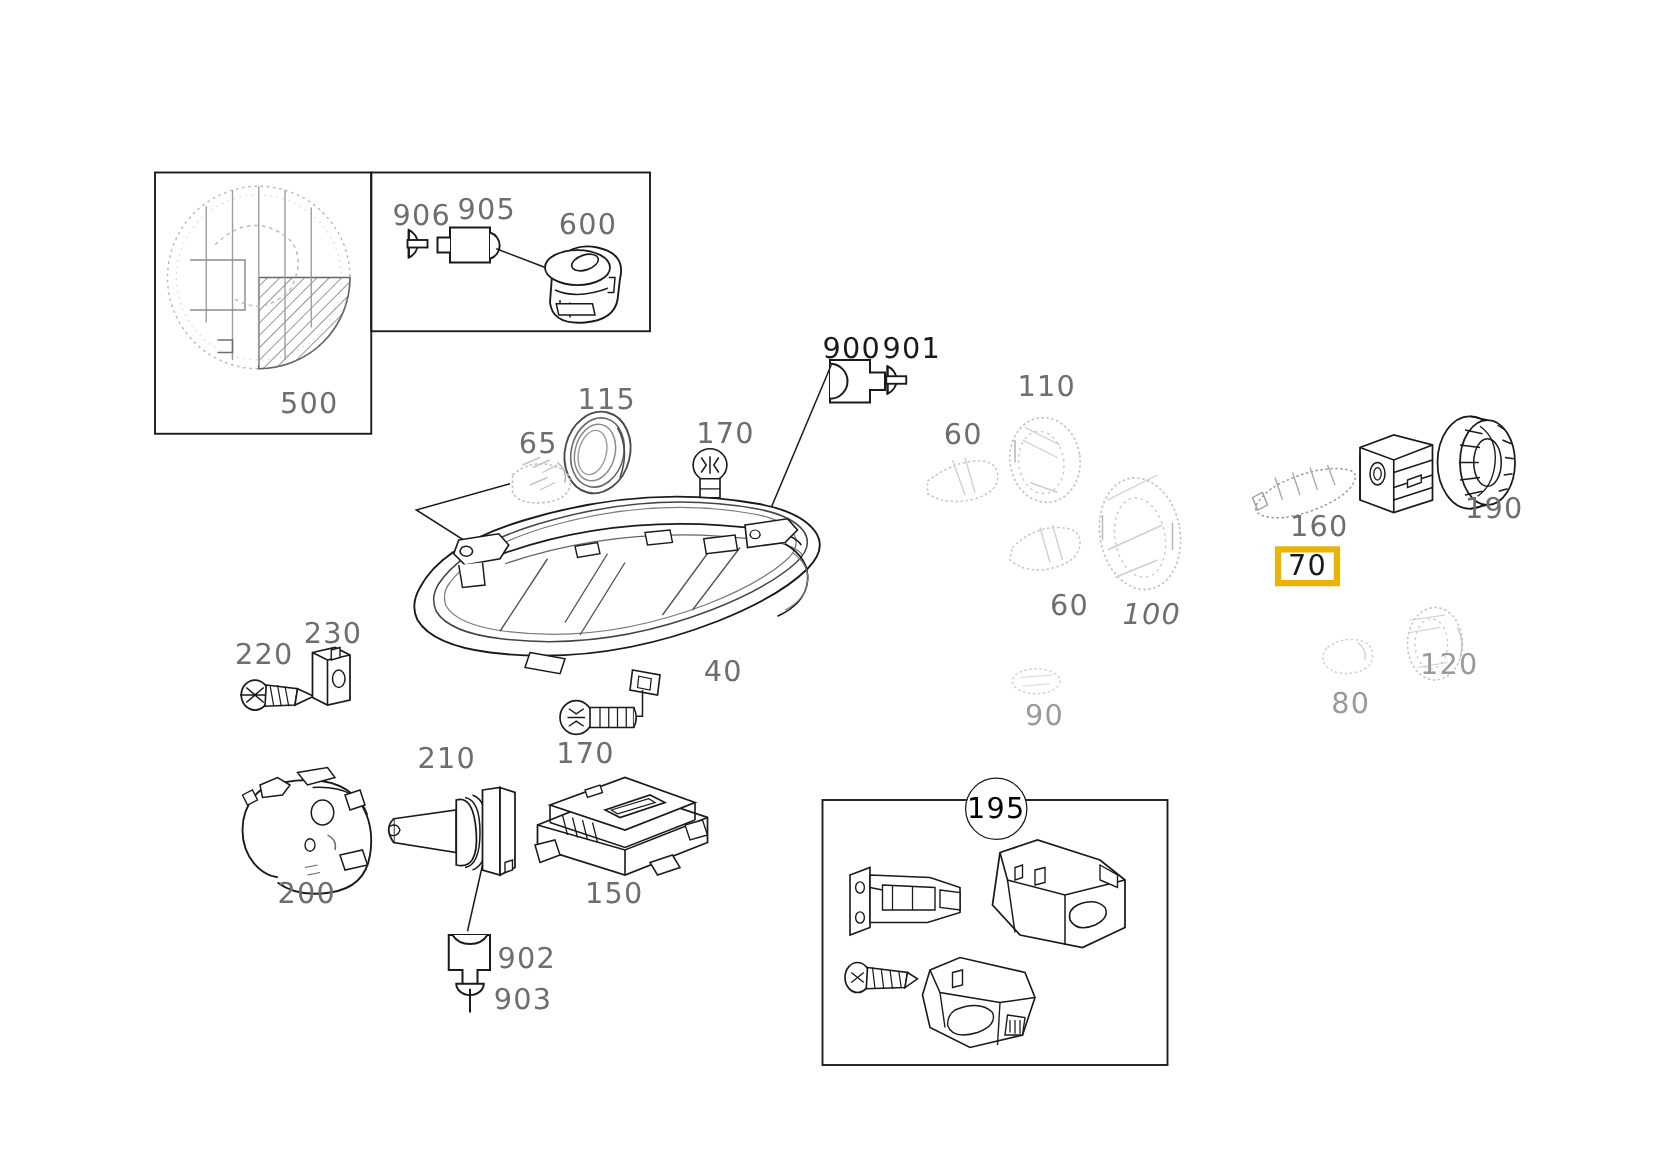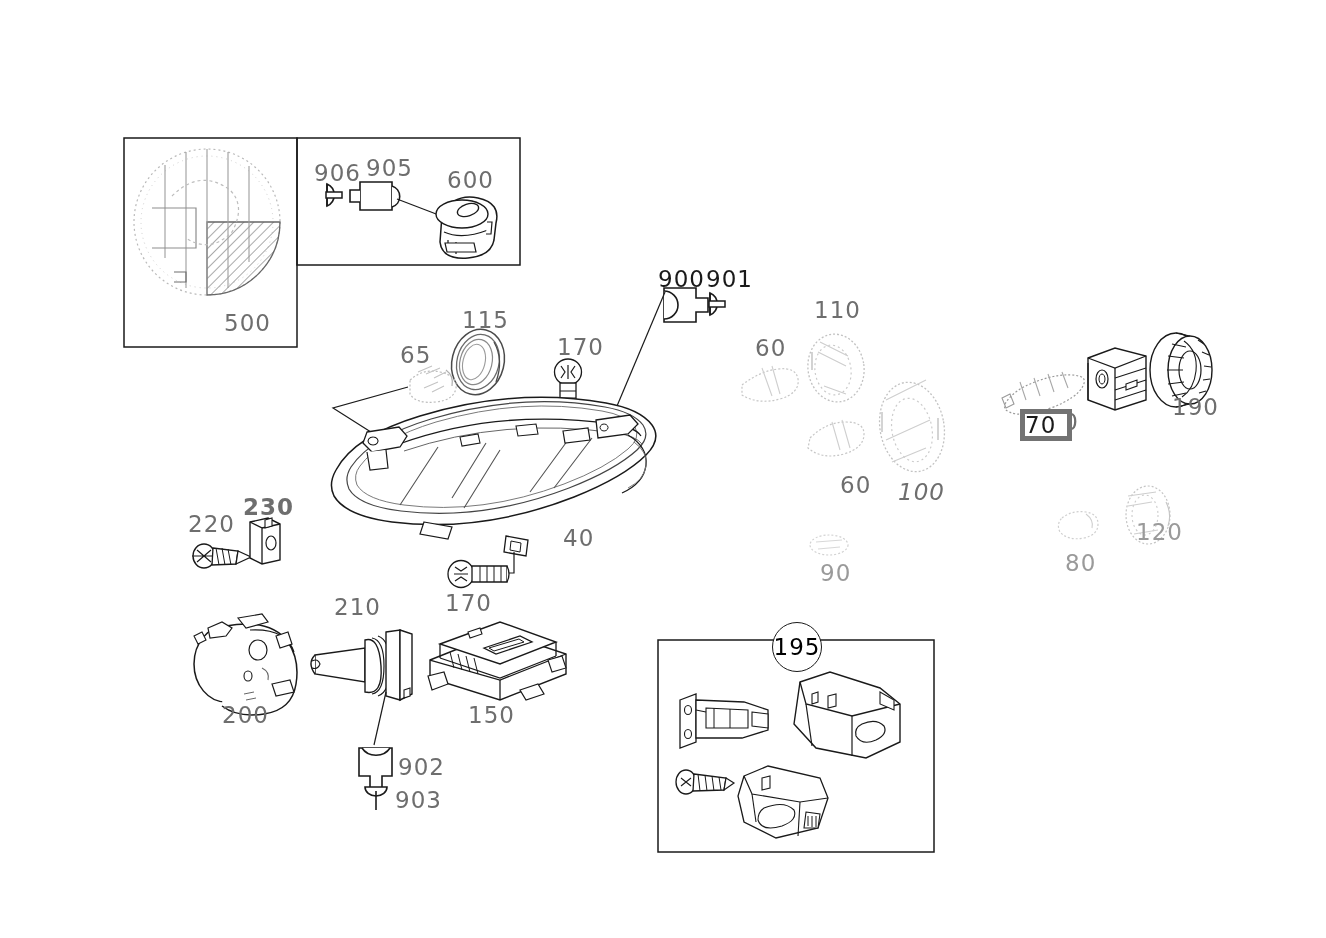--- a/index.html
+++ b/index.html
@@ -5,23 +5,23 @@
   html,body{margin:0;padding:0;background:#ffffff;}
   body{width:1326px;height:938px;overflow:hidden;
        font-family:"DejaVu Sans","Liberation Sans",sans-serif;}
   #stage{position:relative;width:1326px;height:938px;background:#fff;border-radius:13px;}
   #stage svg{position:absolute;left:0;top:0;}
   .lbl{position:absolute;font-size:23px;letter-spacing:1px;color:#1a1a1a;
        font-family:"DejaVu Sans","Liberation Sans",sans-serif;
        white-space:nowrap;line-height:1;}
   .lbl.light{color:#9a9a9a;}
   .lbl.mid{color:#6e6e6e;}
-  .hl{position:absolute;border:5px solid #737373;background:#ffffff;
-      display:flex;align-items:center;
-      box-sizing:border-box;}
+  .hl{position:absolute;border:5px solid #eab308;background:#ffffff;
+      display:flex;align-items:center;justify-content:center;
+      box-sizing:border-box;margin-top:28px;}
   .hl span{font-size:23px;color:#1a1a1a;letter-spacing:1px;line-height:1;}
   .circ{position:absolute;border:1.4px solid #1a1a1a;border-radius:50%;
         background:#fff;display:flex;align-items:center;justify-content:center;
         box-sizing:border-box;}
   .circ span{font-size:23px;color:#000000;letter-spacing:1px;line-height:1;}
 </style>
 </head>
 <body>
 
 <div id="stage">
@@ -360,34 +360,34 @@
   </g>
 </svg>
 
 <div class="lbl mid" style="left:314px;top:162px;">906</div>
 <div class="lbl mid" style="left:366px;top:157px;">905</div>
 <div class="lbl mid" style="left:447px;top:169px;">600</div>
 <div class="lbl mid" style="left:224px;top:312px;">500</div>
 <div class="lbl" style="left:658px;top:268px;">900</div>
 <div class="lbl" style="left:706px;top:268px;">901</div>
 <div class="lbl mid" style="left:462px;top:309px;">115</div>
-<div class="lbl mid" style="left:400px;top:344px;">65</div>
+<div class="lbl mid" style="left:415px;top:344px;">65</div>
 <div class="lbl mid" style="left:557px;top:336px;">170</div>
 <div class="lbl mid" style="left:814px;top:299px;">110</div>
 <div class="lbl mid" style="left:755px;top:337px;">60</div>
 <div class="lbl mid" style="left:840px;top:474px;">60</div>
 <div class="lbl mid" style="left:898px;top:481px;font-style:italic;">100</div>
 <div class="lbl light" style="left:820px;top:562px;">90</div>
 <div class="lbl mid" style="left:1032px;top:411px;">160</div>
 <div class="lbl mid" style="left:1172px;top:396px;">190</div>
 <div class="lbl light" style="left:1065px;top:552px;">80</div>
 <div class="lbl light" style="left:1136px;top:521px;">120</div>
 <div class="lbl mid" style="left:563px;top:527px;">40</div>
 <div class="lbl mid" style="left:188px;top:513px;">220</div>
-<div class="lbl mid" style="left:243px;top:496px;font-weight:bold;">230</div>
+<div class="lbl mid" style="left:243px;top:496px;">230</div>
 <div class="lbl mid" style="left:334px;top:596px;">210</div>
 <div class="lbl mid" style="left:445px;top:592px;">170</div>
 <div class="lbl mid" style="left:222px;top:704px;">200</div>
 <div class="lbl mid" style="left:468px;top:704px;text-align:center;">150</div>
 <div class="lbl mid" style="left:398px;top:756px;">902</div>
 <div class="lbl mid" style="left:395px;top:789px;">903</div>
 
 <div class="hl" style="left:1020px;top:409px;width:52px;height:32px;">
   <span>70</span>
 </div>

